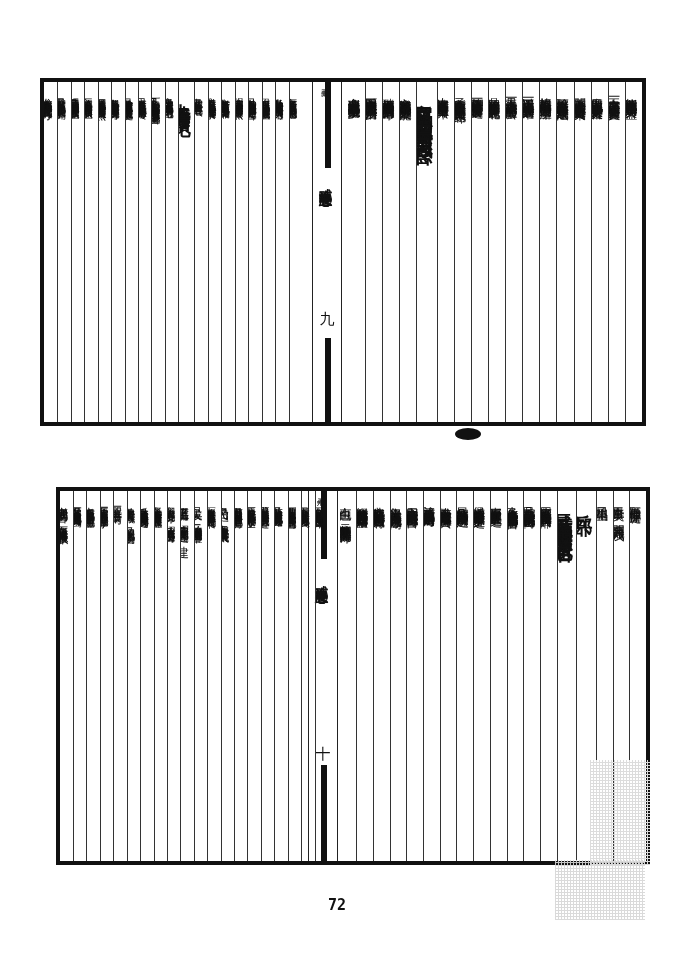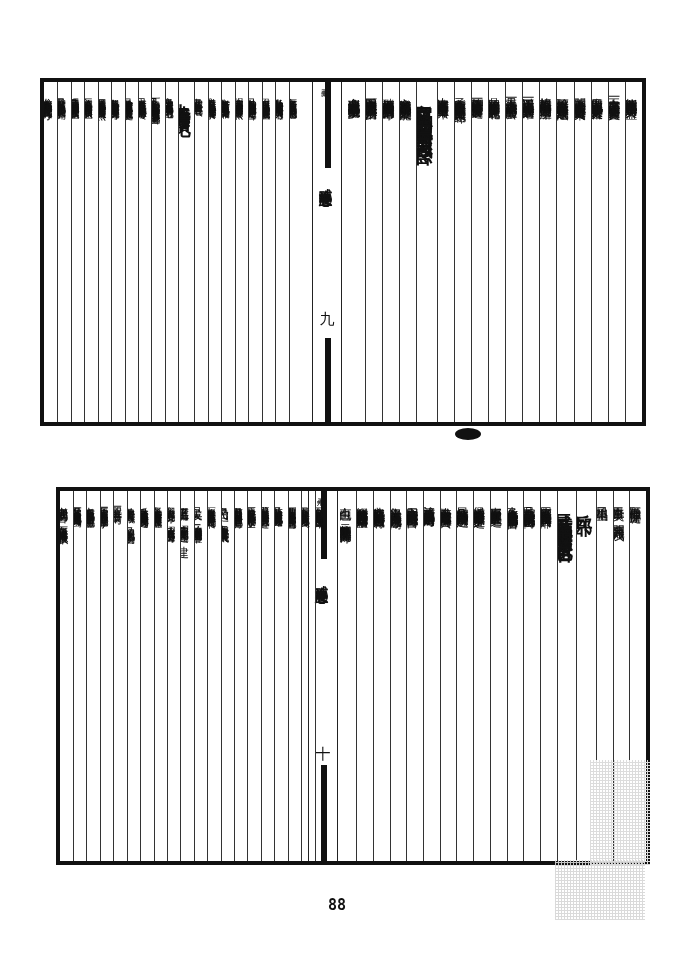--- a/index.html
+++ b/index.html
@@ -123,13 +123,13 @@
       <div class="col">淳熙三年十一月十日為</div>
       <div class="col">而其要有三館閣一也寺監丞二也監司郡守三</div>
       <div class="col">也近歲台其至而郎非歷監司郡守三也監司郡</div>
       <div class="col">守不可得其二輕重也較然矣司馬列屬四</div>
       <div class="col">中興初僅當偶官 而建炎三年夏始以傳兼庫以</div>
     </div>
 </div>
 
 <div class="watermark-mid"></div>
 <div class="watermark"></div>
-<div class="page-number">88</div>
+<div class="page-number">72</div>
 
 </body></html>

